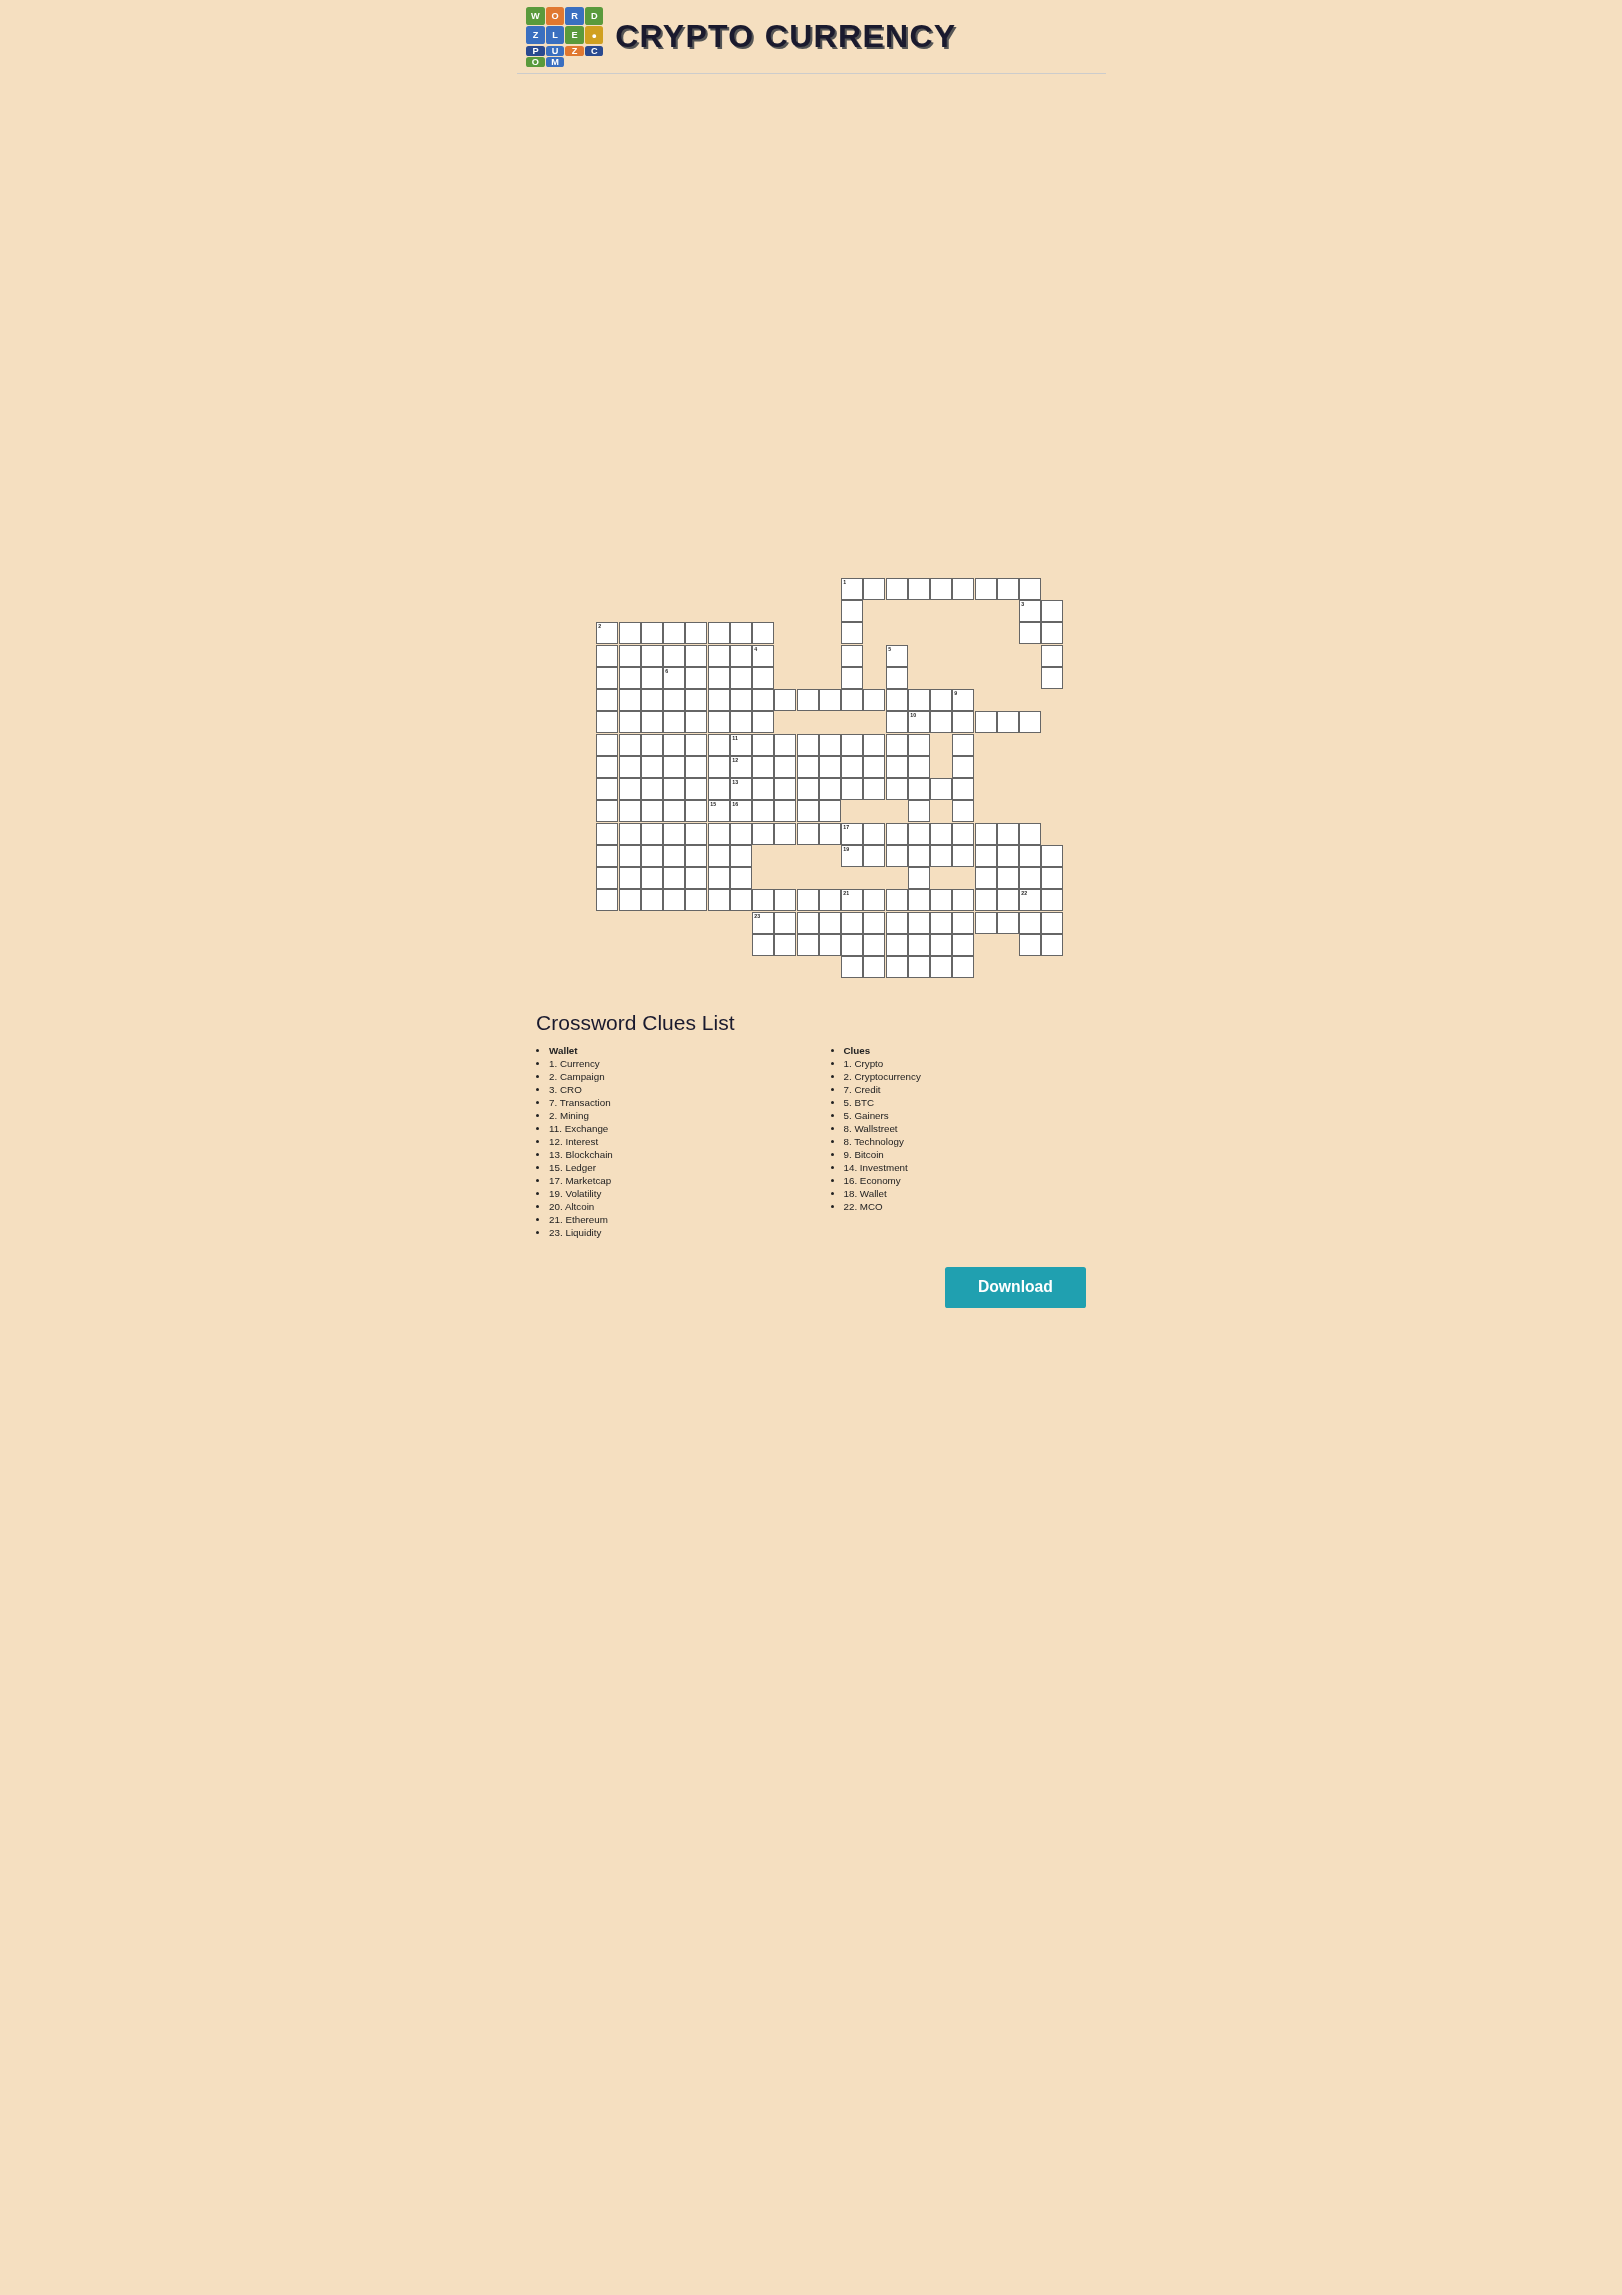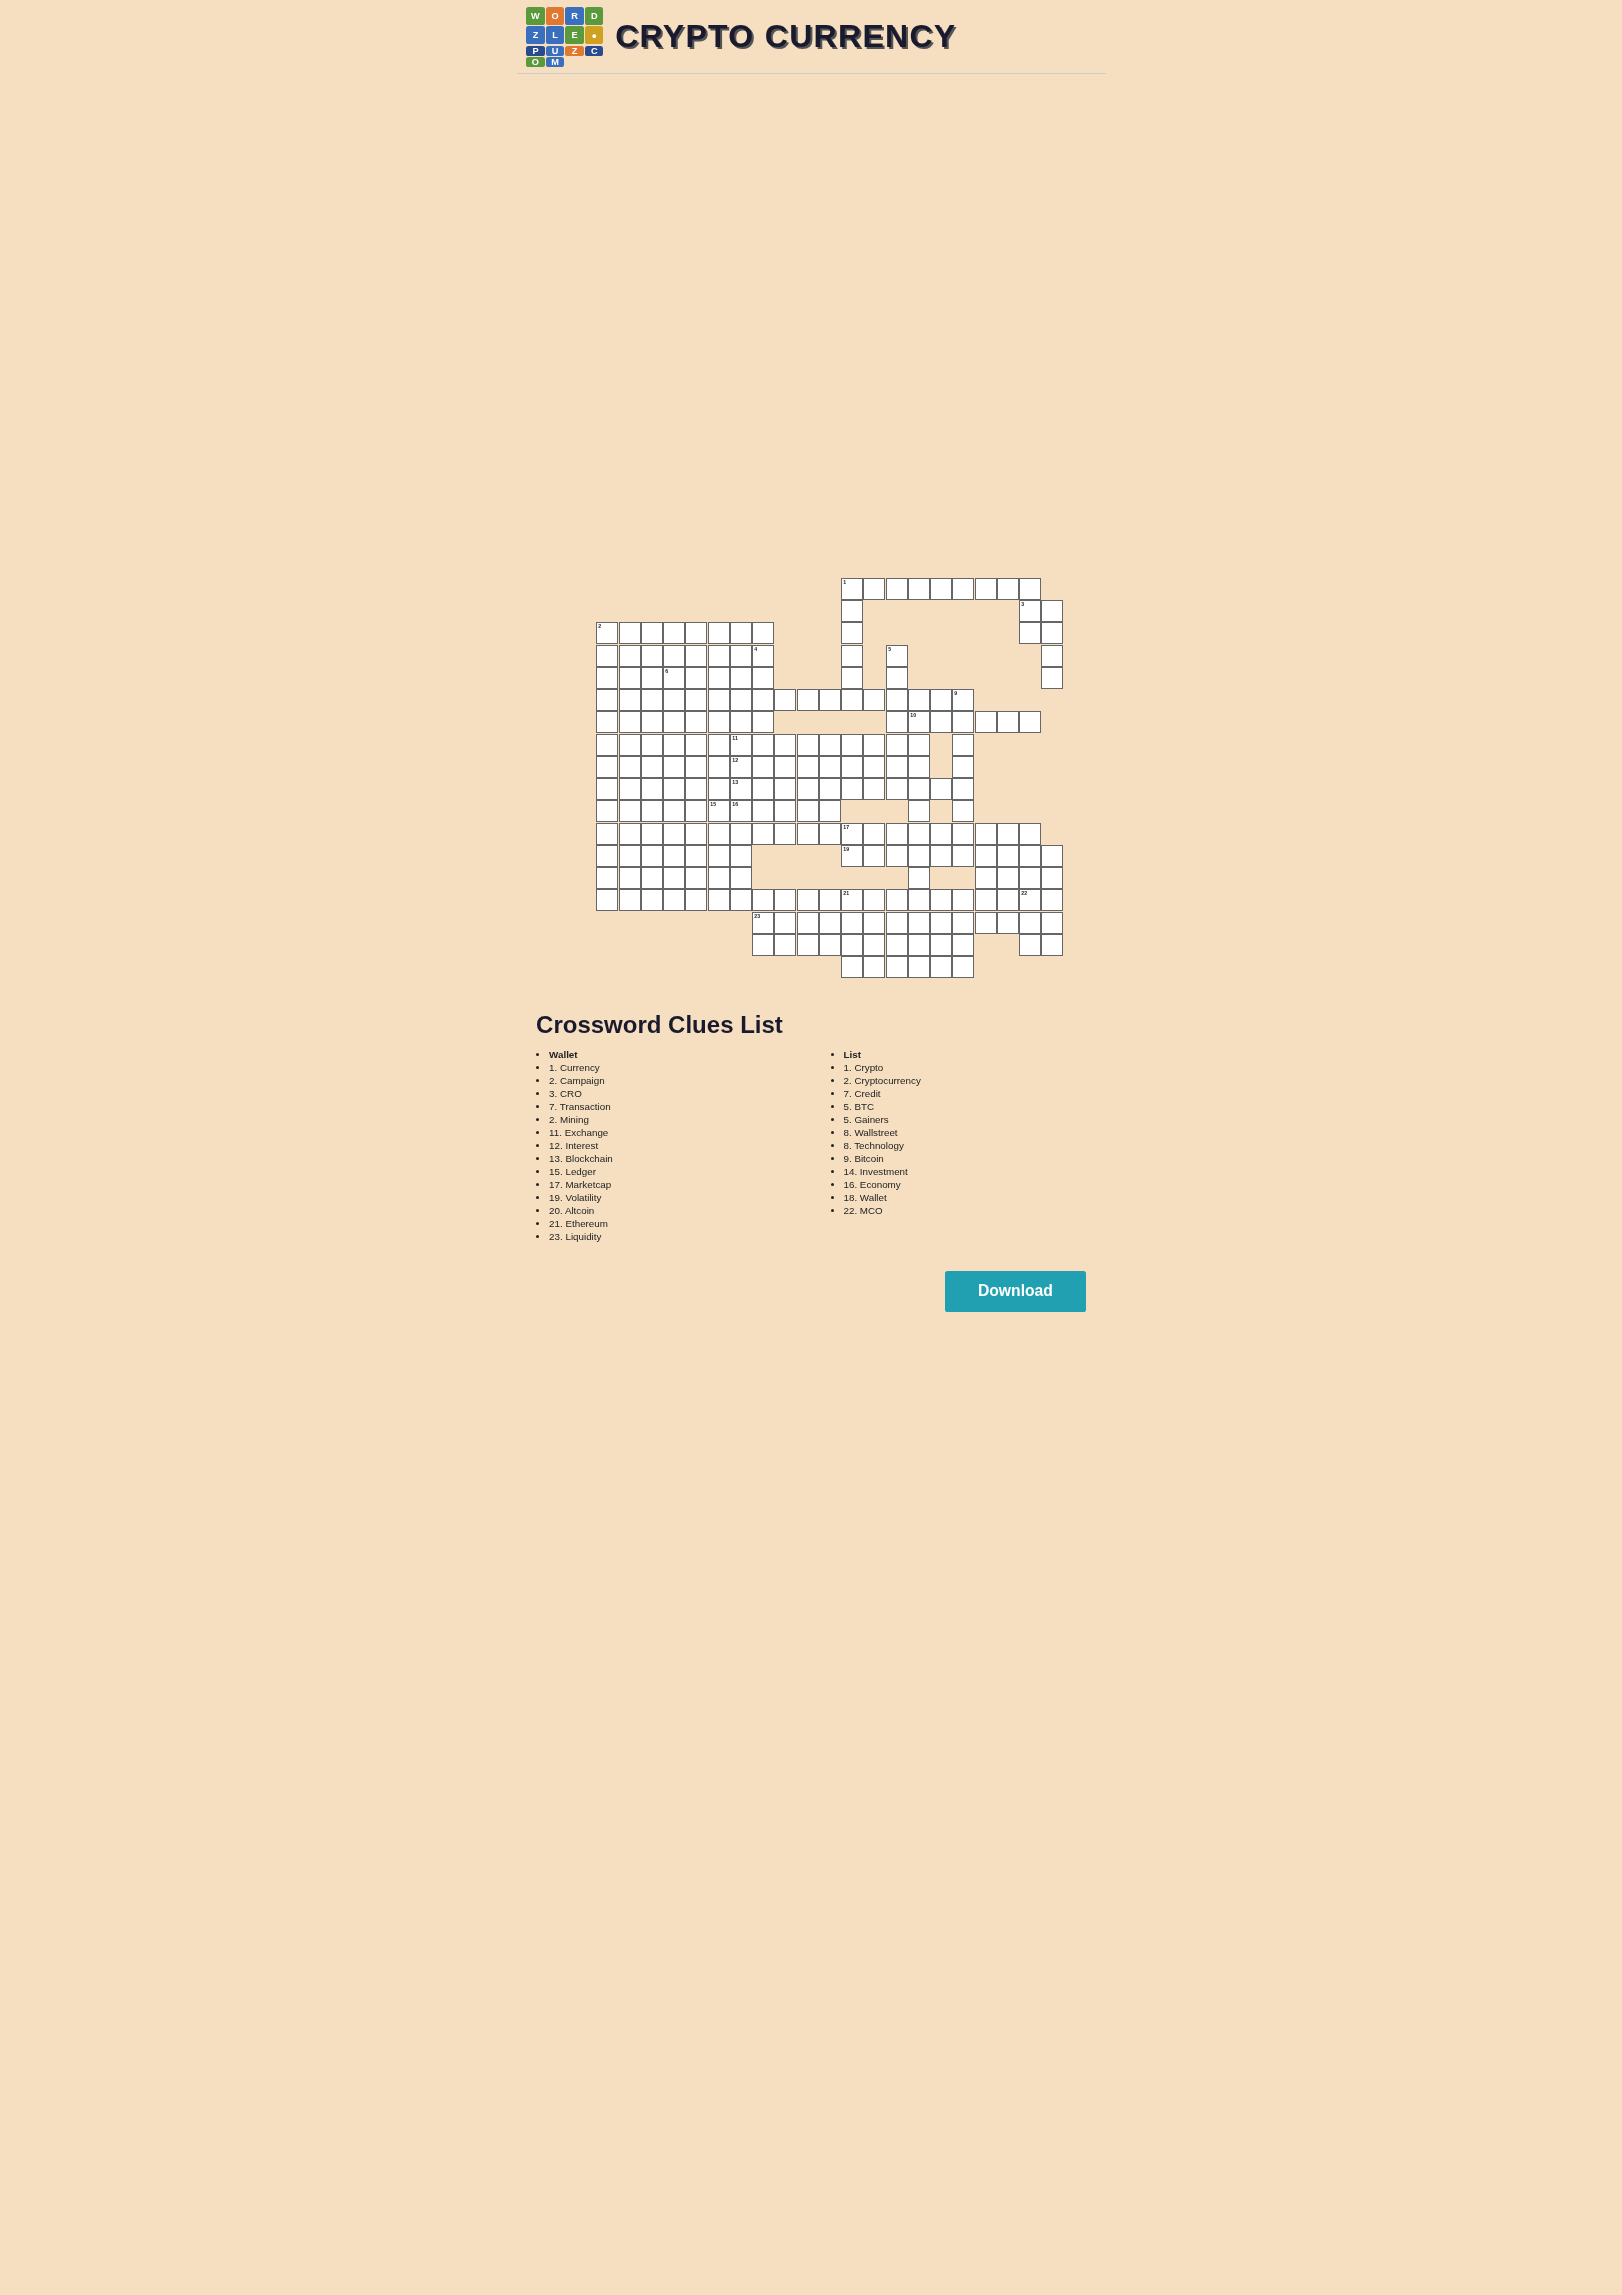--- a/index.html
+++ b/index.html
@@ -66,22 +66,22 @@
       position: relative;
       background: transparent;
     }
 
     
     .clues-section {
       background: #f5dfc0;
       padding: 13px 19.6px 19.6px 19.6px;
     }
     .clues-title {
-      font-size: 24px;
-      font-weight: bold;
+      font-size: 21px;
+      font-weight: normal;
       color: #1a1a2e;
       margin-bottom: 10.5px;
       font-family: 'Arial Black', Arial, sans-serif;
     }
     .clues-columns {
       display: flex;
       gap: 39px;
     }
     .clues-col {
       flex: 1;
@@ -481,21 +481,21 @@
         <li>15. Ledger</li>
         <li>17. Marketcap</li>
         <li>19. Volatility</li>
         <li>20. Altcoin</li>
         <li>21. Ethereum</li>
         <li>23. Liquidity</li>
       </ul>
     </div>
     <div class="clues-col">
       <ul class="clues-list">
-        <li class="clues-category-item">List</li>
+        <li class="clues-category-item">Clues</li>
         <li>1. Crypto</li>
         <li>2. Cryptocurrency</li>
         <li>7. Credit</li>
         <li>5. BTC</li>
         <li>5. Gainers</li>
         <li>8. Wallstreet</li>
         <li>8. Technology</li>
         <li>9. Bitcoin</li>
         <li>14. Investment</li>
         <li>16. Economy</li>

